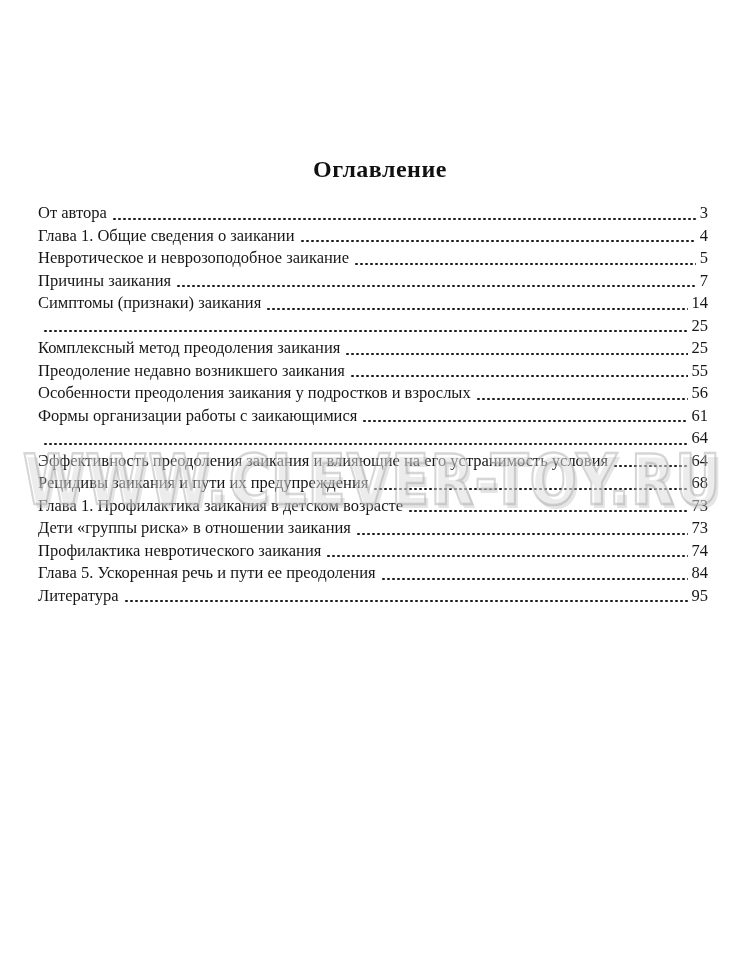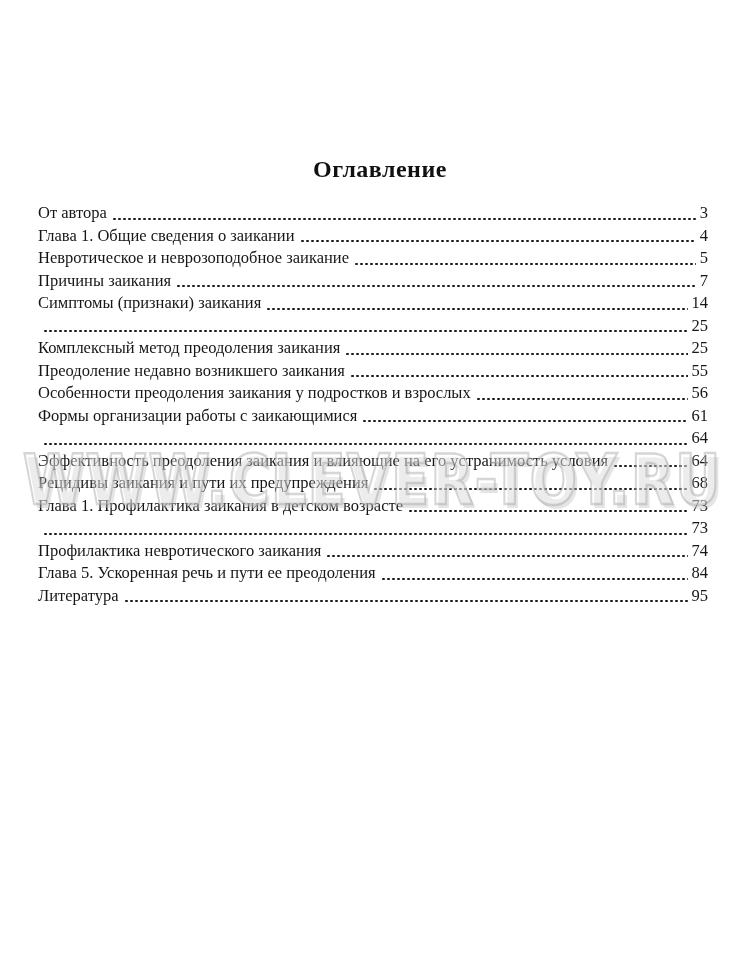--- a/index.html
+++ b/index.html
@@ -146,20 +146,21 @@
         <span class="toc-label">Рецидивы заикания и пути их предупреждения</span>
         <span class="toc-dots"></span>
         <span class="toc-page">68</span>
       </div>
       <div class="toc-row">
         <span class="toc-label">Глава 1. Профилактика заикания в детском возрасте</span>
         <span class="toc-dots"></span>
         <span class="toc-page">73</span>
       </div>
       <div class="toc-row">
+        <span class="toc-label">Дети «группы риска» в отношении заикания</span>
         <span class="toc-dots"></span>
         <span class="toc-page">73</span>
       </div>
       <div class="toc-row">
         <span class="toc-label">Профилактика невротического заикания</span>
         <span class="toc-dots"></span>
         <span class="toc-page">74</span>
       </div>
       <div class="toc-row">
         <span class="toc-label">Глава 5. Ускоренная речь и пути ее преодоления</span>

